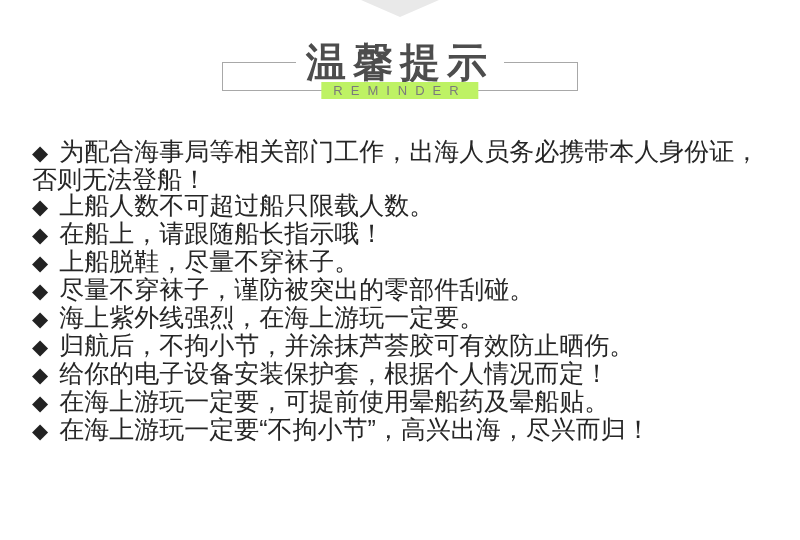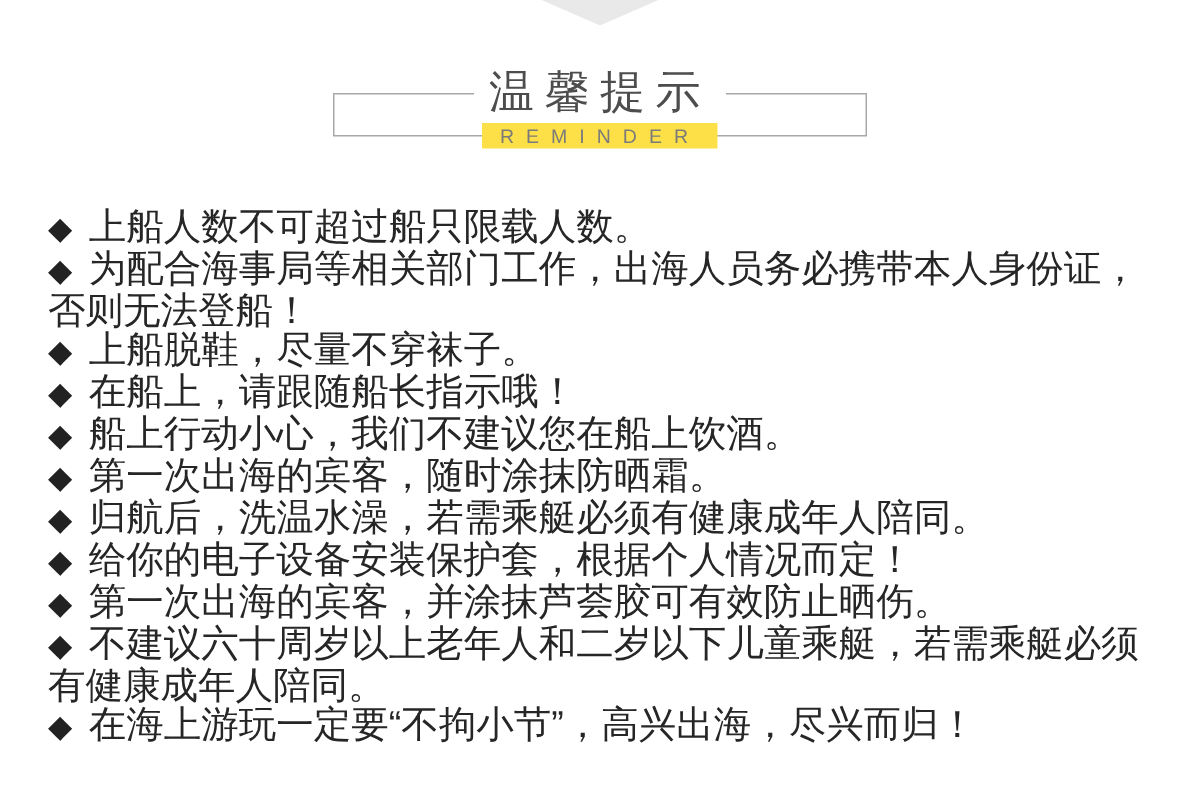--- a/index.html
+++ b/index.html
@@ -30,33 +30,33 @@
     margin: 45px auto 0 auto;
     border: 1px solid #a8a8a8;
   }
   .header-title {
     position: absolute;
     top: -19px;
     left: 50%;
     transform: translateX(-50%);
     background: #ffffff;
     padding: 0 10px;
-    font-size: 30px;
-    font-weight: normal;
+    font-size: 40px;
+    font-weight: bold;
     letter-spacing: 7px;
     color: #4d4d4d;
     white-space: nowrap;
     line-height: 36px;
   }
   .header-subtitle {
     position: absolute;
     bottom: -9px;
     left: 50%;
     transform: translateX(-50%);
-    background: #fde047;
+    background: #bef264;
     padding: 0 12px;
     font-size: 13px;
     letter-spacing: 8px;
     color: #7b7b7b;
     white-space: nowrap;
     line-height: 17px;
   }
 
   
   .notice-list {
@@ -79,24 +79,23 @@
 <body>
 
 <div class="top-triangle"></div>
 
 <div class="header-frame">
   <div class="header-title">温馨提示</div>
   <div class="header-subtitle">REMINDER</div>
 </div>
 
 <ul class="notice-list">
+  <li class="notice-item"><span class="bullet">◆</span><span>为配合海事局等相关部门工作，出海人员务必携带本人身份证，否则无法登船！</span></li>
   <li class="notice-item"><span class="bullet">◆</span><span>上船人数不可超过船只限载人数。</span></li>
-  <li class="notice-item"><span class="bullet">◆</span><span>为配合海事局等相关部门工作，出海人员务必携带本人身份证，否则无法登船！</span></li>
+  <li class="notice-item"><span class="bullet">◆</span><span>在船上，请跟随船长指示哦！</span></li>
   <li class="notice-item"><span class="bullet">◆</span><span>上船脱鞋，尽量不穿袜子。</span></li>
-  <li class="notice-item"><span class="bullet">◆</span><span>在船上，请跟随船长指示哦！</span></li>
-  <li class="notice-item"><span class="bullet">◆</span><span>船上行动小心，我们不建议您在船上饮酒。</span></li>
-  <li class="notice-item"><span class="bullet">◆</span><span>第一次出海的宾客，随时涂抹防晒霜。</span></li>
-  <li class="notice-item"><span class="bullet">◆</span><span>归航后，洗温水澡，若需乘艇必须有健康成年人陪同。</span></li>
+  <li class="notice-item"><span class="bullet">◆</span><span>尽量不穿袜子，谨防被突出的零部件刮碰。</span></li>
+  <li class="notice-item"><span class="bullet">◆</span><span>海上紫外线强烈，在海上游玩一定要。</span></li>
+  <li class="notice-item"><span class="bullet">◆</span><span>归航后，不拘小节，并涂抹芦荟胶可有效防止晒伤。</span></li>
   <li class="notice-item"><span class="bullet">◆</span><span>给你的电子设备安装保护套，根据个人情况而定！</span></li>
-  <li class="notice-item"><span class="bullet">◆</span><span>第一次出海的宾客，并涂抹芦荟胶可有效防止晒伤。</span></li>
-  <li class="notice-item"><span class="bullet">◆</span><span>不建议六十周岁以上老年人和二岁以下儿童乘艇，若需乘艇必须有健康成年人陪同。</span></li>
+  <li class="notice-item"><span class="bullet">◆</span><span>在海上游玩一定要，可提前使用晕船药及晕船贴。</span></li>
   <li class="notice-item"><span class="bullet">◆</span><span>在海上游玩一定要“不拘小节”，高兴出海，尽兴而归！</span></li>
 </ul>
 
 </body></html>

